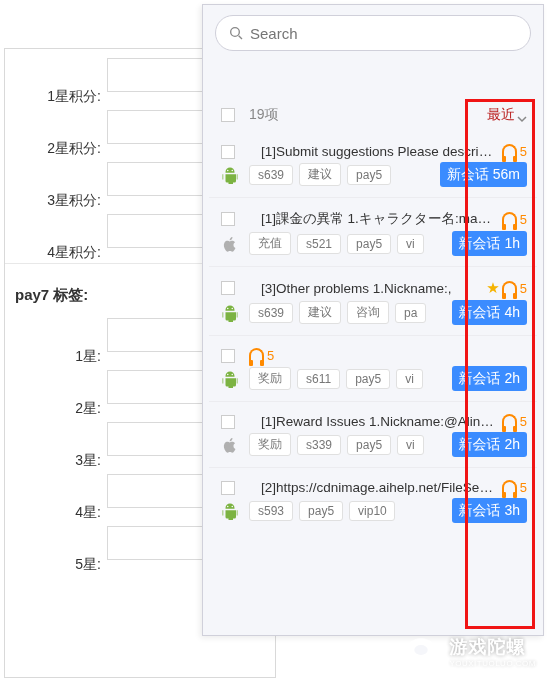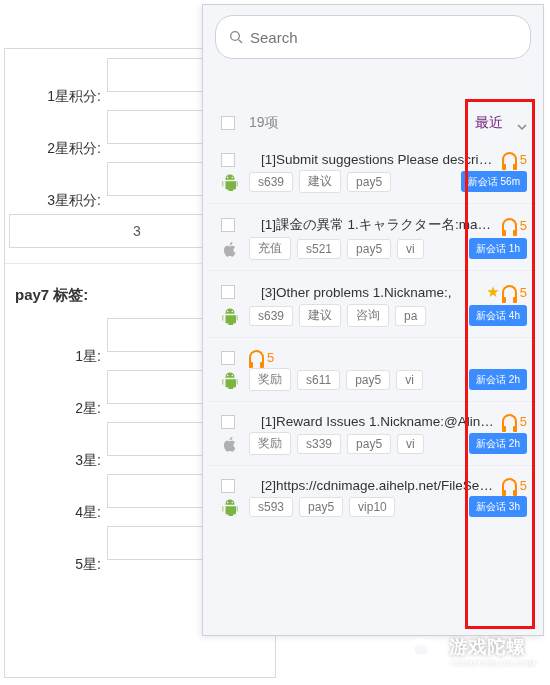--- a/index.html
+++ b/index.html
@@ -53,36 +53,36 @@
     position: absolute;
     left: 202px; top: 4px;
     width: 342px; height: 632px;
     background: #f5f6fa;
     border: 1px solid #d0d0da;
     box-shadow: -2px 2px 6px rgba(0,0,0,.08);
   }
   .search-wrap { padding: 10px 12px 6px; }
   .search-box {
     display: flex; align-items: center;
-    height: 44px;
+    height: 36px;
     background: #fff;
     border: 1px solid #d0d0da;
     border-radius: 18px;
     padding: 0 12px;
     color: #666;
   }
   .search-box svg { flex: 0 0 16px; margin-right: 6px; }
   .search-input { border: none; outline: none; font-size: 15px; flex: 1; color: #333; background: transparent; }
   .list-header {
     display: flex; align-items: center;
     padding: 8px 16px 8px 18px;
     color: #888; font-size: 14px; margin-top: 41px;
   }
   .chk { width: 14px; height: 14px; border: 1px solid #ccc; background: #fff; margin-right: 14px; flex: 0 0 14px; }
-  .sort { margin-left: auto; display: flex; align-items: flex-end; gap: 14px; color: #701a75; font-size: 14px; cursor: pointer; }
+  .sort { margin-left: auto; display: flex; align-items: flex-end; gap: 2px; color: #b91c1c; font-size: 14px; cursor: pointer; }
 
   .highlight-box {
     position: absolute;
     right: 8px; top: 94px;
     width: 70px; height: 530px;
     border: 3px solid #f01414;
     pointer-events: none;
   }
 
   .ticket-list { padding: 0 6px 8px 6px; }
@@ -121,21 +121,21 @@
   .os-icon { width: 18px; height: 20px; flex: 0 0 18px; display: flex; align-items: center; justify-content: center; margin-right: 4px; }
   .tag {
     display: inline-block; padding: 2px 8px;
     border: 1px solid #e0e0e0; border-radius: 3px;
     font-size: 12px; color: #777; background: #fff;
     white-space: nowrap; overflow: hidden; max-width: 46px; text-overflow: clip;
   }
   .session-badge {
     margin-left: auto;
     background: #3b8cff; color: #fff;
-    font-size: 10px; padding: 3.5px 7px;
+    font-size: 14px; padding: 3.5px 7px;
     border-radius: 3px; white-space: nowrap;
   }
 
   
   .watermark {
     position: absolute; right: 14px; bottom: 10px;
     display: flex; gap: 8px;
     color: #fff; opacity: 0.92;
     text-shadow: 0 0 4px rgba(0,0,0,.4);
   }
@@ -156,20 +156,21 @@
   </div>
   <div class="form-row">
     <div class="form-label">2星积分:</div>
     <input class="form-input" value="0" style="">
   </div>
   <div class="form-row">
     <div class="form-label">3星积分:</div>
     <input class="form-input" value="1" style="">
   </div>
   <div class="form-row">
+    <div class="form-label">4星积分:</div>
     <input class="form-input" value="3" style="">
   </div>
 
   <div class="divider"></div>
 
   <div class="section-heading">pay7 标签:</div>
 
   <div class="form-row">
     <div class="form-label">1星:</div>
     <input class="form-input" value="0" style="">

